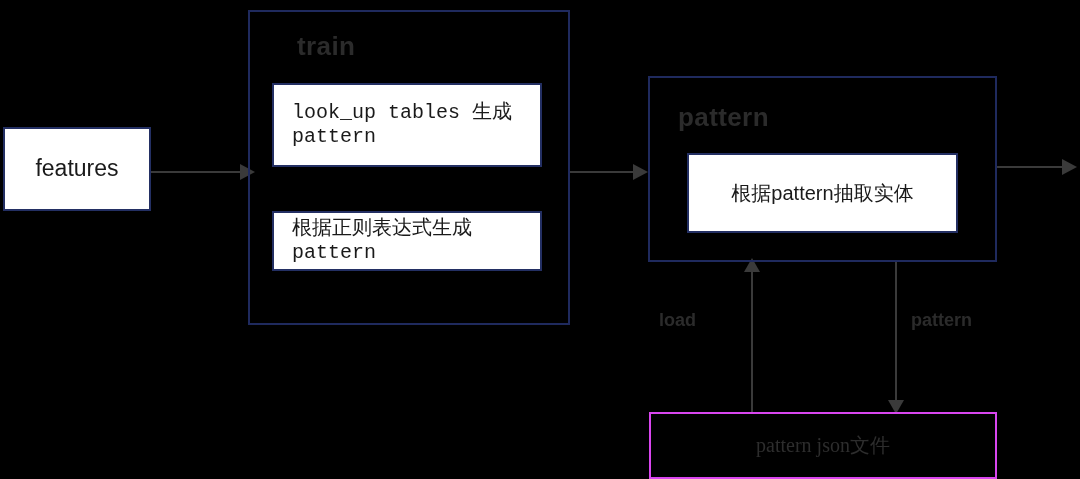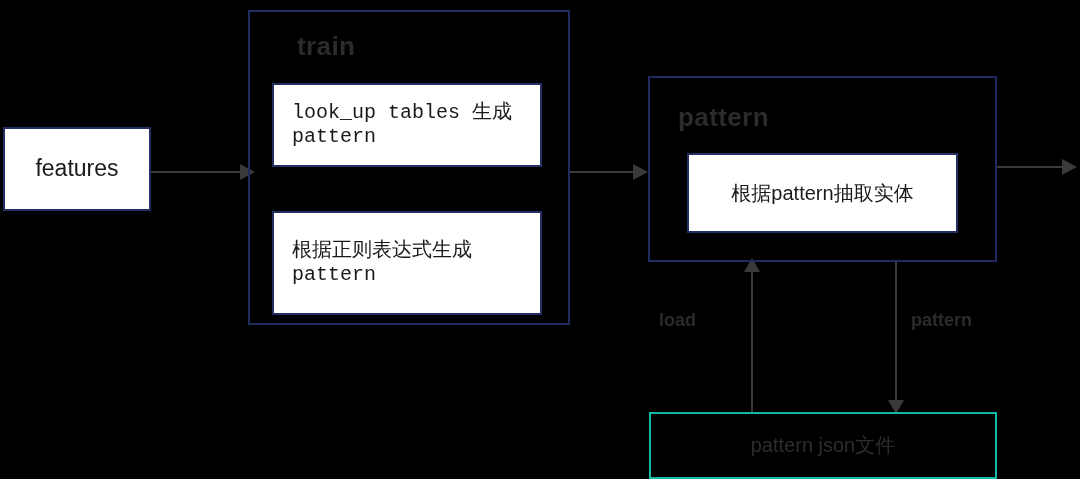--- a/index.html
+++ b/index.html
@@ -44,27 +44,28 @@
     color: #1a1a1a;
     font-size: 20px;
     line-height: 1.2;
   }
   .white-box.left   { justify-content: center; padding-left: 18px; font-family: Liberation Mono, monospace; }
   .white-box.center { justify-content: center; }
 
   .dark-box {
     position: absolute;
     background: #000000;
-    border: 2px solid #14b8a6;
+    border: 2px solid #d946ef;
     box-sizing: border-box;
     display: flex;
     align-items: center;
     justify-content: center;
     color: #2d2d2d;
     font-size: 20px;
+    font-family: Liberation Serif, serif;
   }
 
   .edge-label {
     position: absolute;
     color: #2b2b2b;
     font-size: 18px;
     font-weight: 600;
     white-space: nowrap;
     line-height: 1;
   }
@@ -117,21 +118,21 @@
     <span>features</span>
   </div>
 
   <div class="grp-box" style="left:248px; top:10px; width:322px; height:315px;"></div>
   <div class="grp-label" style="left:297px; top:33px;">train</div>
 
   <div class="white-box left" style="left:272px; top:83px; width:270px; height:84px;">
     <span>look_up tables 生成pattern</span>
   </div>
 
-  <div class="white-box left" style="left:272px; top:211px; width:270px; height:104px;">
+  <div class="white-box left" style="left:272px; top:211px; width:270px; height:60px;">
     <span>根据正则表达式生成pattern</span>
   </div>
 
   <div class="grp-box" style="left:648px; top:76px; width:349px; height:186px;"></div>
   <div class="grp-label" style="left:678px; top:104px;">pattern</div>
 
   <div class="white-box center" style="left:687px; top:153px; width:271px; height:80px;">
     <span>根据pattern抽取实体</span>
   </div>
 

